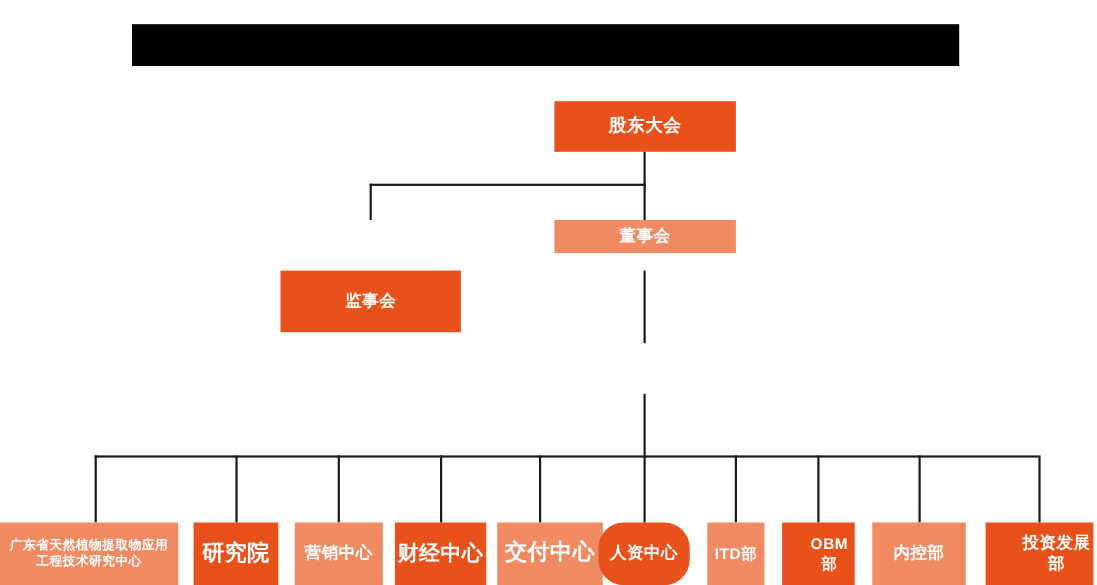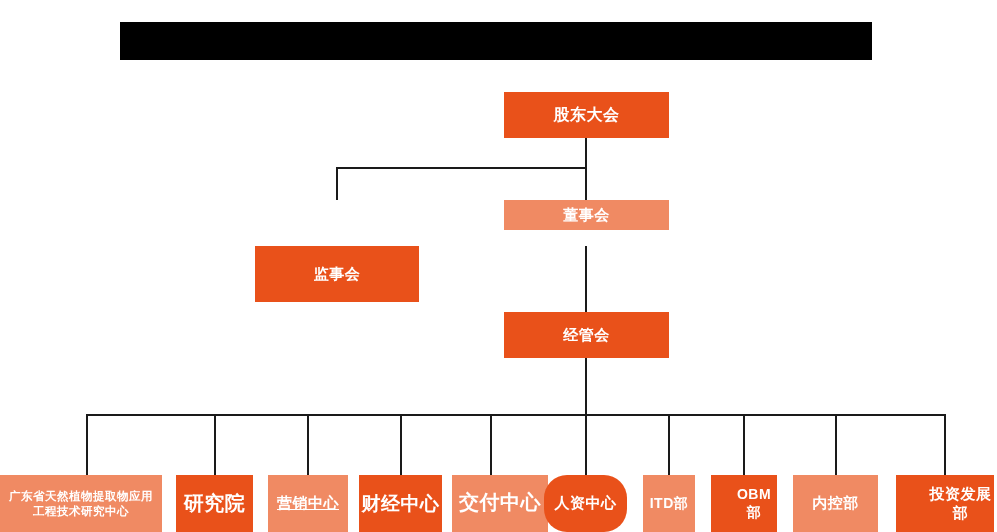--- a/index.html
+++ b/index.html
@@ -70,41 +70,40 @@
   <div class="hline" style="left:336px; top:167px; width:251px;"></div>
   <div class="vline" style="left:336px; top:167px; height:33px;"></div>
   <div class="vline" style="left:585px; top:167px; height:33px;"></div>
 
   <div class="node dark" style="left:255px; top:200px; width:164px; height:56px; font-size:15px;margin-top:46px;">监事会</div>
 
   <div class="node light" style="left:504px; top:200px; width:165px; height:30px; font-size:15px;">董事会</div>
 
   <div class="vline" style="left:585px; top:246px; height:66px;"></div>
 
-  <div class="node dark" style="left:504px; top:312px; width:165px; height:46px; font-size:15px;">经管会</div>
 
   <div class="vline" style="left:585px; top:358px; height:58px;"></div>
   <div class="hline" style="left:86px; top:414px; width:858px;"></div>
 
   <div class="vline" style="left:86px;  top:414px; height:61px;"></div>
   <div class="vline" style="left:214px; top:414px; height:61px;"></div>
   <div class="vline" style="left:307px; top:414px; height:61px;"></div>
   <div class="vline" style="left:400px; top:414px; height:61px;"></div>
   <div class="vline" style="left:490px; top:414px; height:61px;"></div>
   <div class="vline" style="left:585px; top:414px; height:61px;"></div>
   <div class="vline" style="left:668px; top:414px; height:61px;"></div>
   <div class="vline" style="left:743px; top:414px; height:61px;"></div>
   <div class="vline" style="left:835px; top:414px; height:61px;"></div>
   <div class="vline" style="left:944px; top:414px; height:61px;"></div>
 
   <div class="node light" style="left:0px; top:475px; width:162px; height:57px; font-size:11.5px; padding:0 7px;">广东省天然植物提取物应用工程技术研究中心</div>
 
   <div class="node dark" style="left:176px; top:475px; width:77px; height:57px; font-size:20px;">研究院</div>
 
-  <div class="node light" style="left:268px; top:475px; width:80px; height:57px; font-size:15px;text-decoration:underline;">营销中心</div>
+  <div class="node light" style="left:268px; top:475px; width:80px; height:57px; font-size:15px;">营销中心</div>
 
   <div class="node dark" style="left:359px; top:475px; width:83px; height:57px; font-size:19px;">财经中心</div>
 
   <div class="node light" style="left:452px; top:475px; width:96px; height:57px; font-size:20px;font-family:Liberation Mono, monospace;">交付中心</div>
 
   <div class="node dark" style="left:544px; top:475px; width:83px; height:57px; font-size:15px;border-radius:23px;">人资中心</div>
 
   <div class="node light" style="left:643px; top:475px; width:52px; height:57px; font-size:14px;">ITD部</div>
 
   <div class="node dark" style="left:711px; top:475px; width:66px; height:57px; font-size:14px;padding-left:20px;">OBM部</div>

